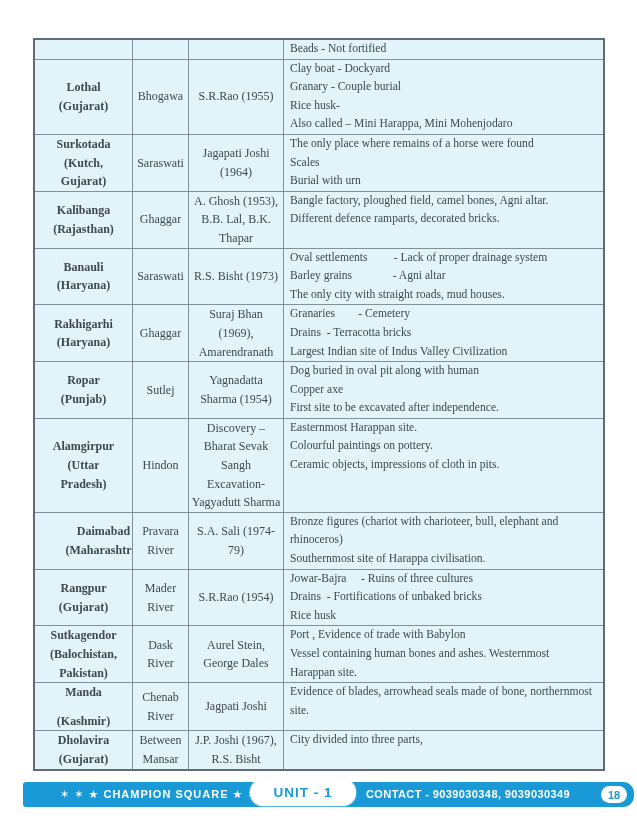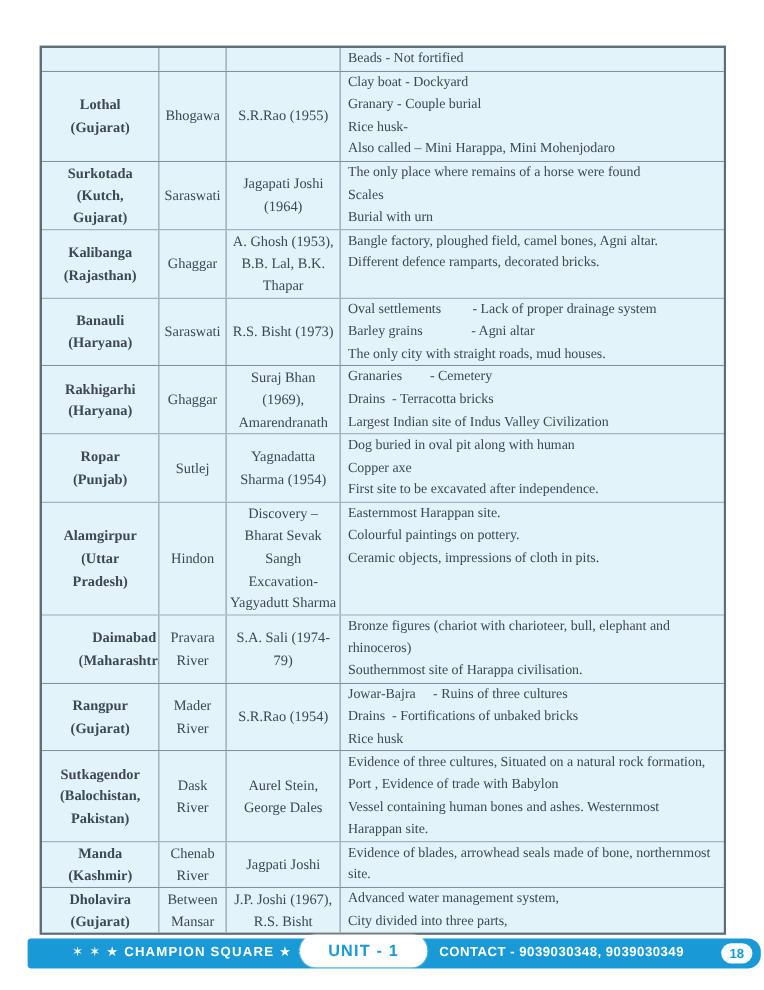--- a/index.html
+++ b/index.html
@@ -255,28 +255,27 @@
         </div>
         <div class="cell c-river" style="background: rgb(226, 243, 250);">
           <div class="line">Dask</div>
           <div class="line">River</div>
         </div>
         <div class="cell c-disc" style="background: rgb(226, 243, 250);">
           <div class="line">Aurel Stein,</div>
           <div class="line">George Dales</div>
         </div>
         <div class="cell c-feat" style="background: rgb(226, 243, 250);">
-          <div class="line">Evidence of three cultures, Situated on a natural rock formation,</div>
           <div class="line">Port , Evidence of trade with Babylon</div>
           <div class="line">Vessel containing human bones and ashes. Westernmost</div>
           <div class="line">Harappan site.</div>
         </div>
       </div>
       <div class="trow">
-        <div class="cell c-site" style="background: rgb(226, 243, 250);">
+        <div class="cell c-site" style="background: rgb(226, 243, 250); gap: 10px;">
           <div class="line">Manda</div>
           <div class="line">(Kashmir)</div>
         </div>
         <div class="cell c-river" style="background: rgb(226, 243, 250);">
           <div class="line">Chenab</div>
           <div class="line">River</div>
         </div>
         <div class="cell c-disc" style="background: rgb(226, 243, 250);">
           <div class="line">Jagpati Joshi</div>
         </div>
@@ -292,21 +291,20 @@
         </div>
         <div class="cell c-river" style="background: rgb(226, 243, 250);">
           <div class="line">Between</div>
           <div class="line">Mansar</div>
         </div>
         <div class="cell c-disc" style="background: rgb(226, 243, 250);">
           <div class="line">J.P. Joshi (1967),</div>
           <div class="line">R.S. Bisht</div>
         </div>
         <div class="cell c-feat" style="background: rgb(226, 243, 250);">
-          <div class="line">Advanced water management system,</div>
           <div class="line">City divided into three parts,</div>
         </div>
       </div>
     </div>
 
   <div class="footer-bar">
     <span class="brand">✶ ✶ ★ CHAMPION SQUARE ★ ✶ ✶</span>
     <span class="unit-tab">UNIT - 1</span>
     <span class="contact">CONTACT - 9039030348, 9039030349</span>
     <span class="page-badge">18</span>

